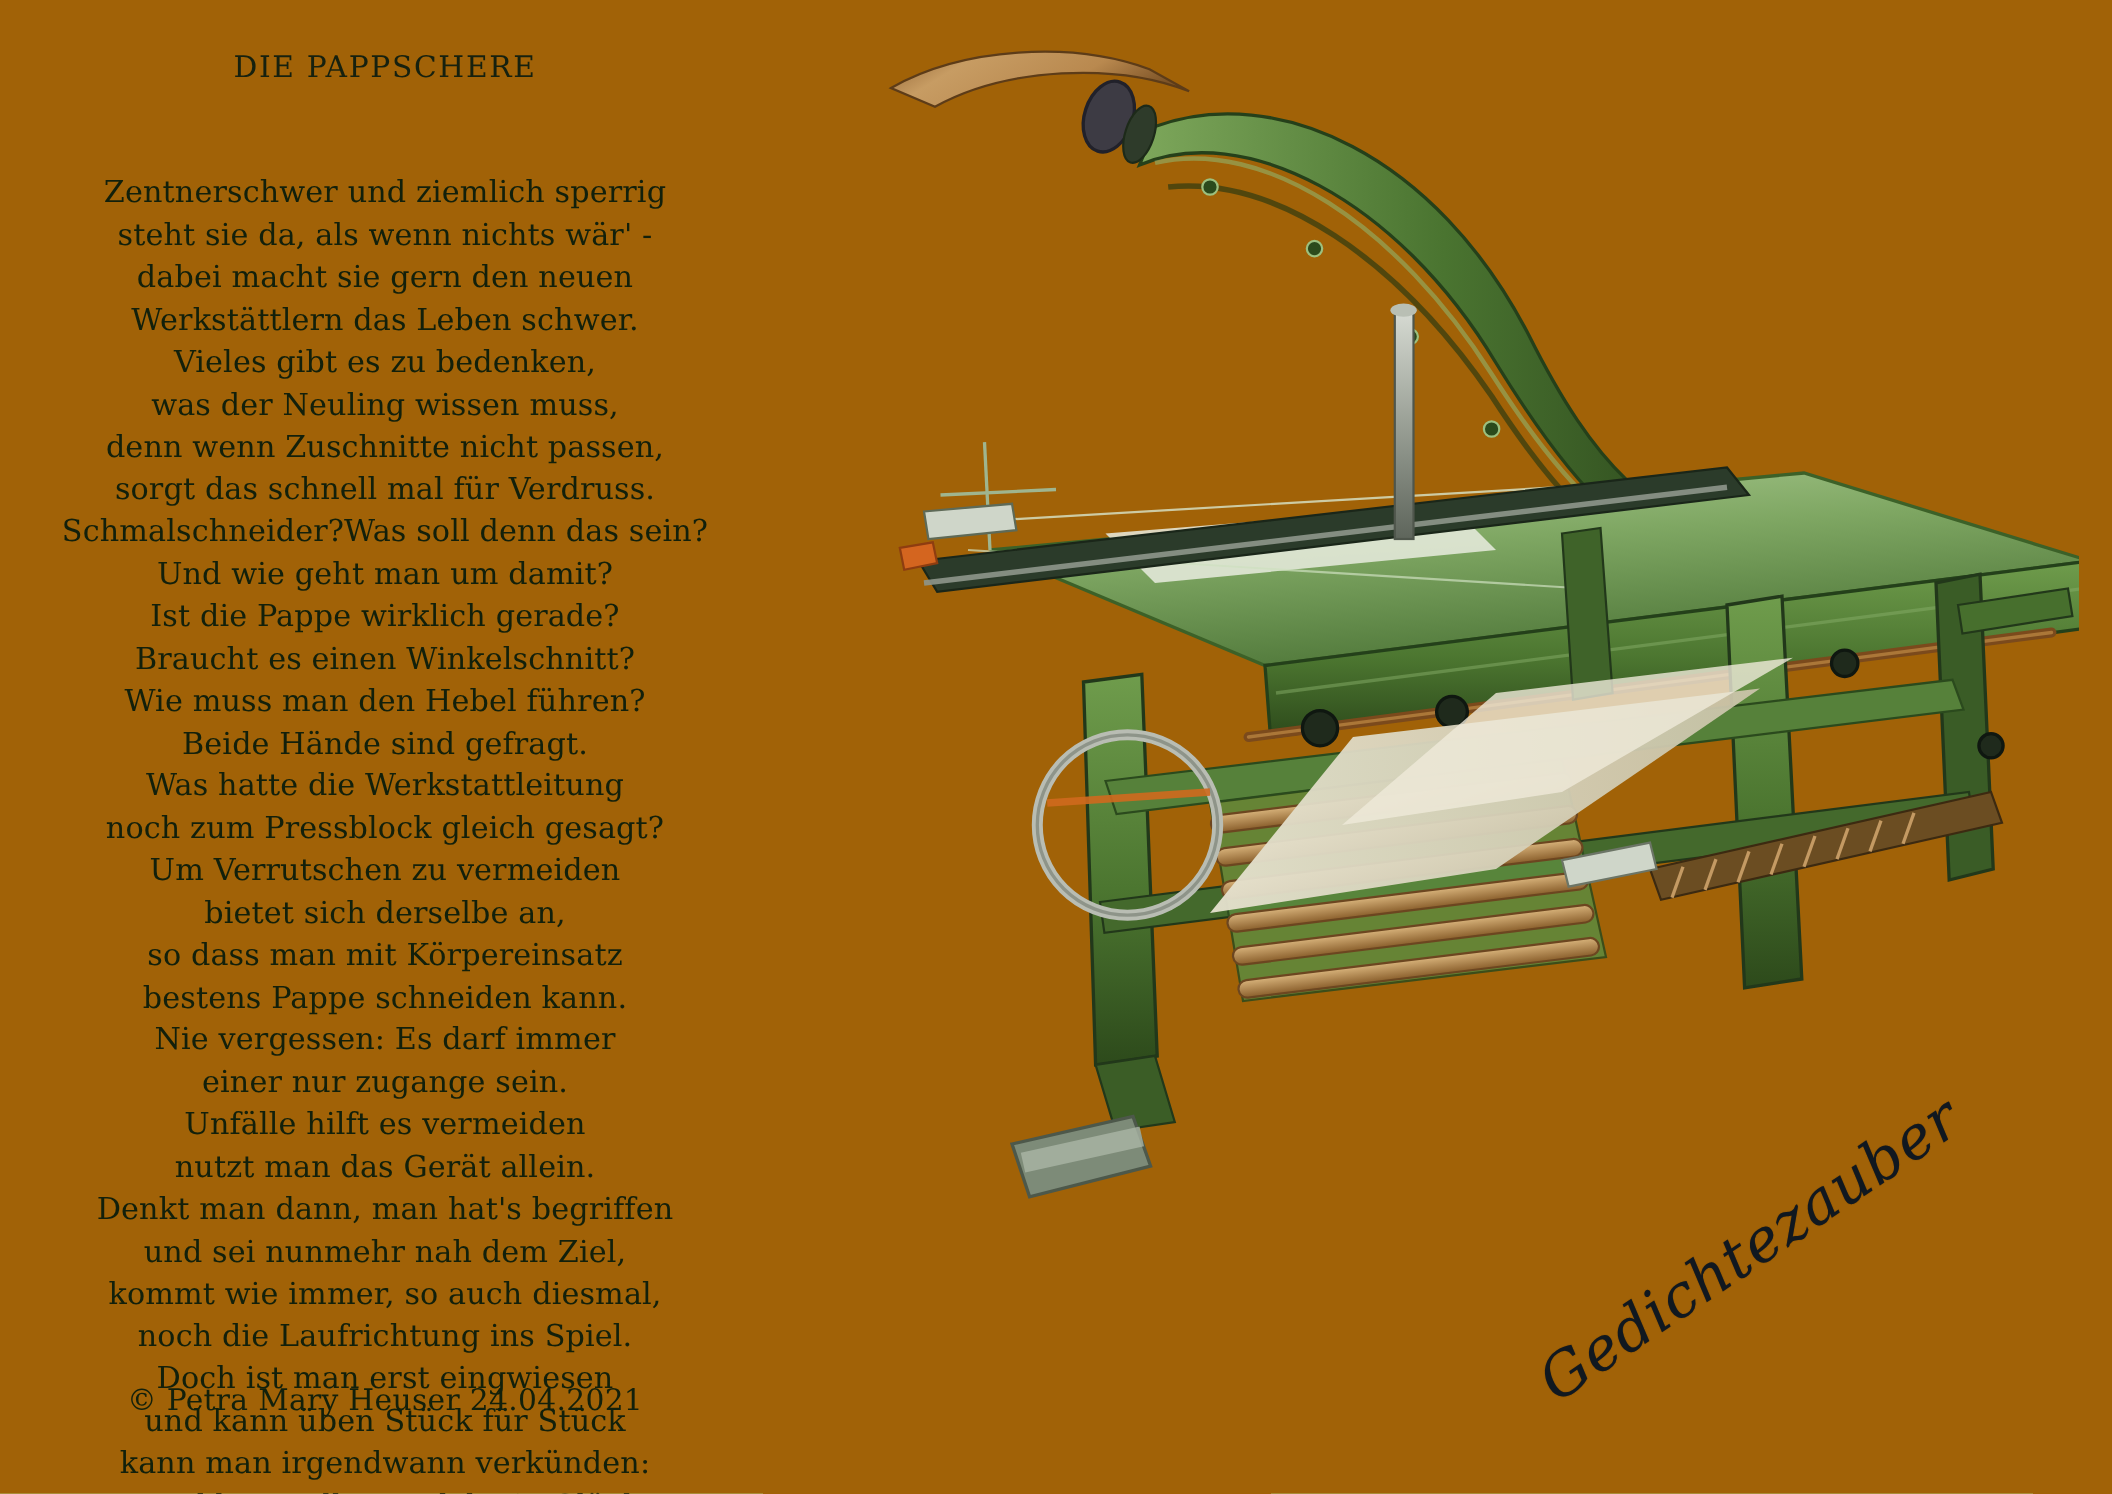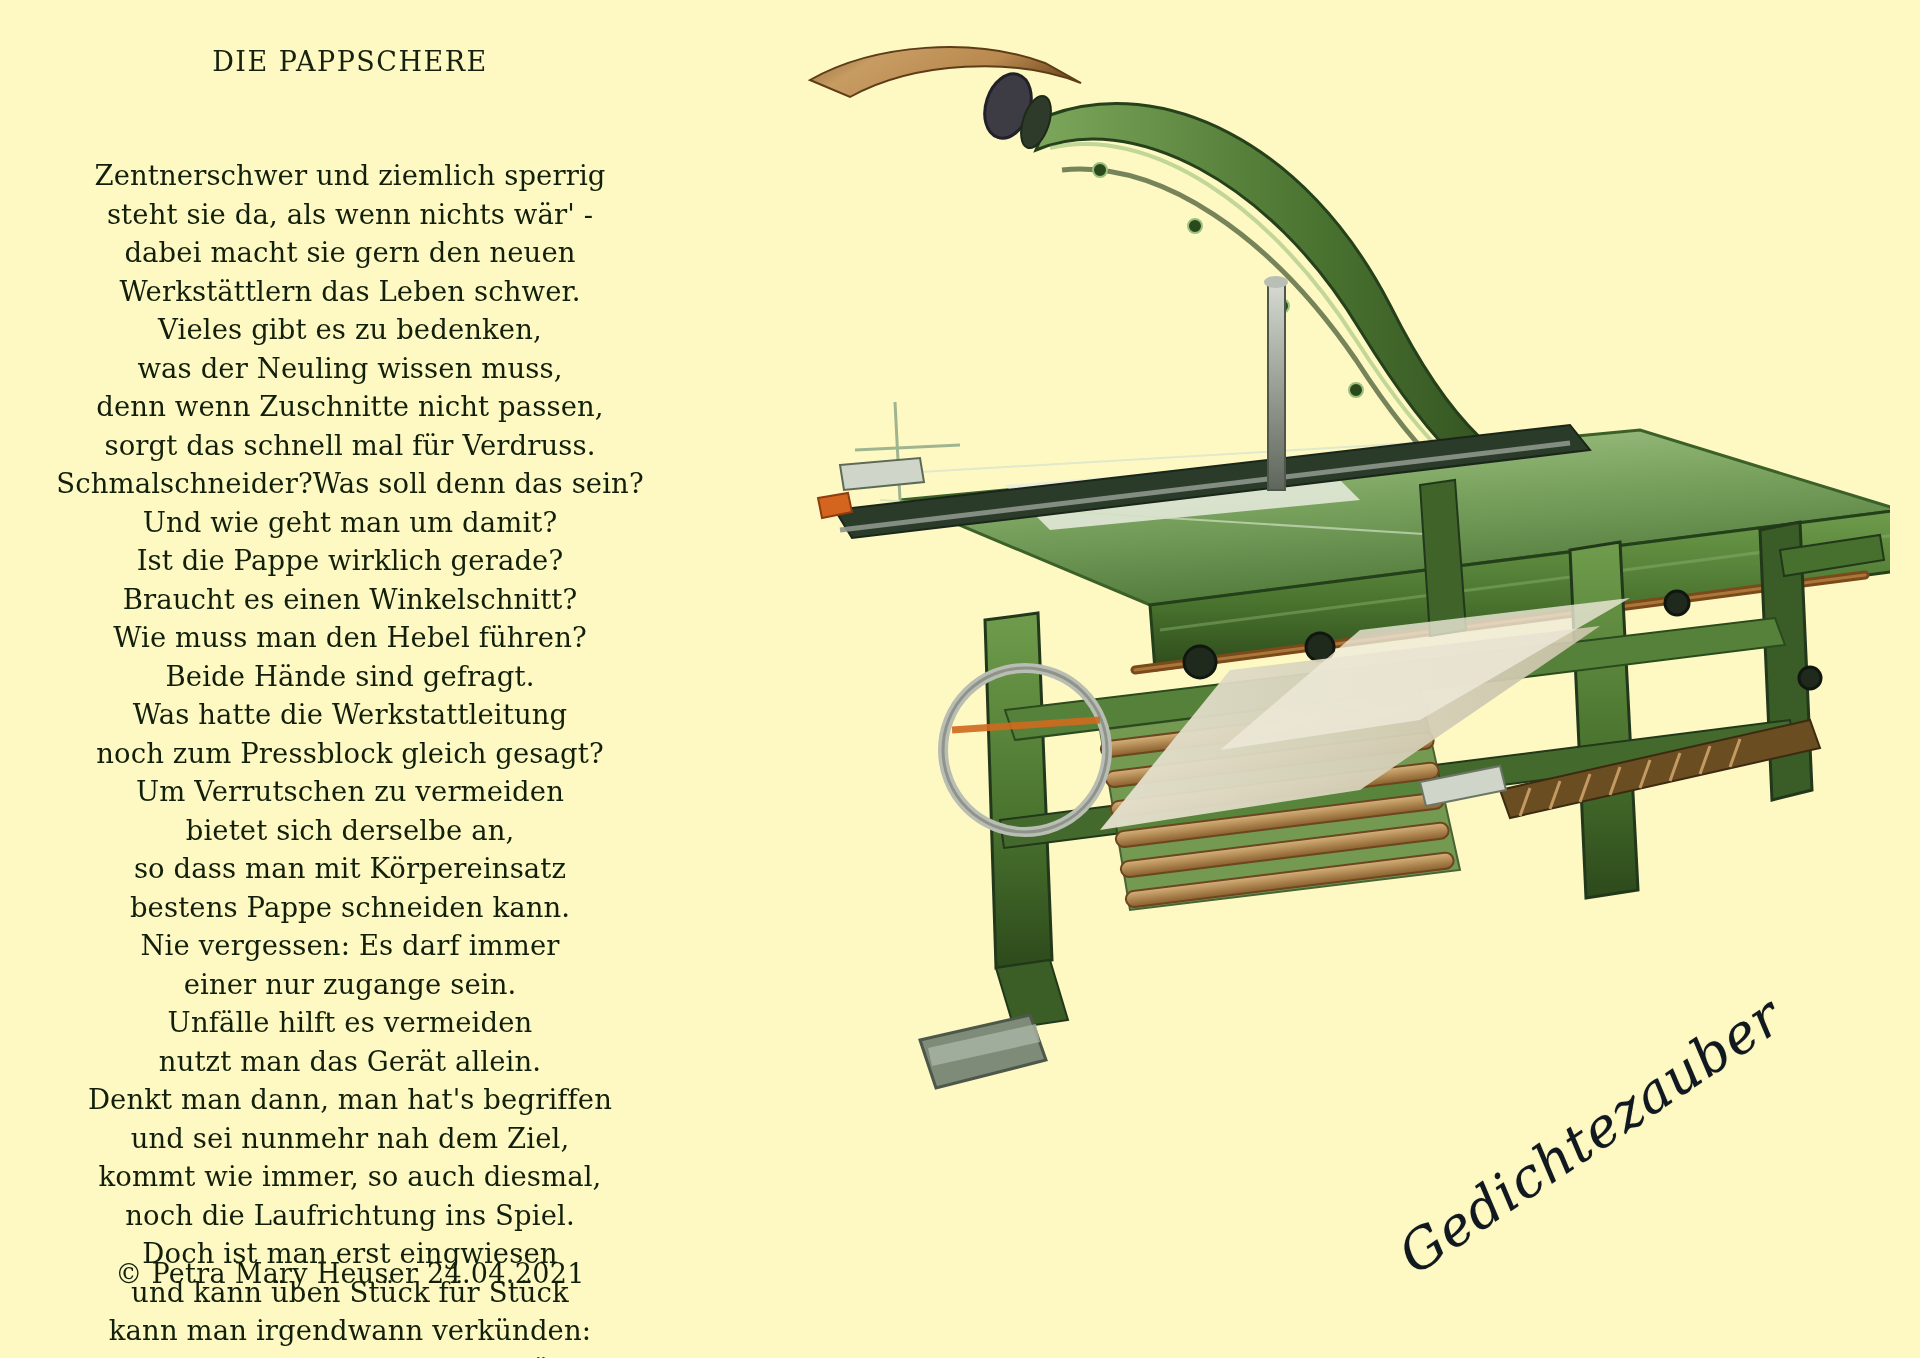--- a/index.html
+++ b/index.html
@@ -10,21 +10,21 @@
     width: 1920px;
     height: 1358px;
     background: #bdeeab;
     font-family: "DejaVu Sans", sans-serif;
     overflow: hidden;
     position: relative;
   }
   .page {
     position: absolute;
     inset: 0;
-    background: #fef9c3;
+    background: #a16207;
   }
 
   
   .poem-block {
     position: absolute;
     left: 0px;
     top: 0px;
     width: 700px;
     height: 1358px;
   }

